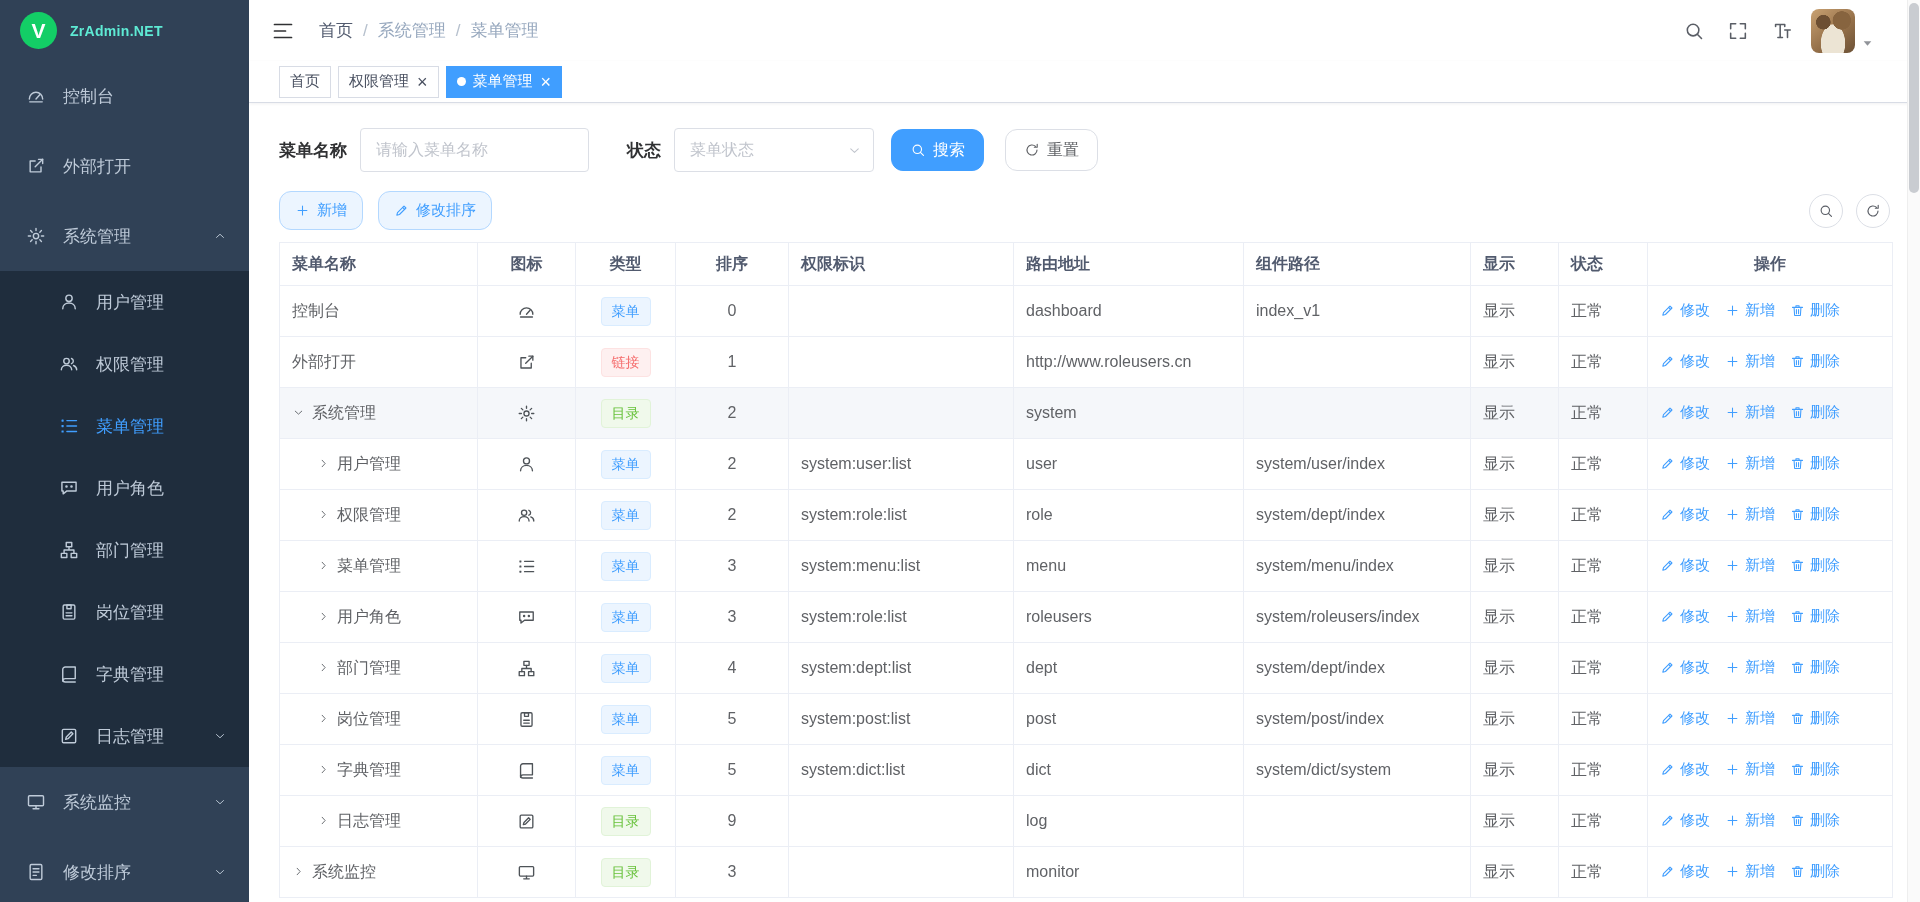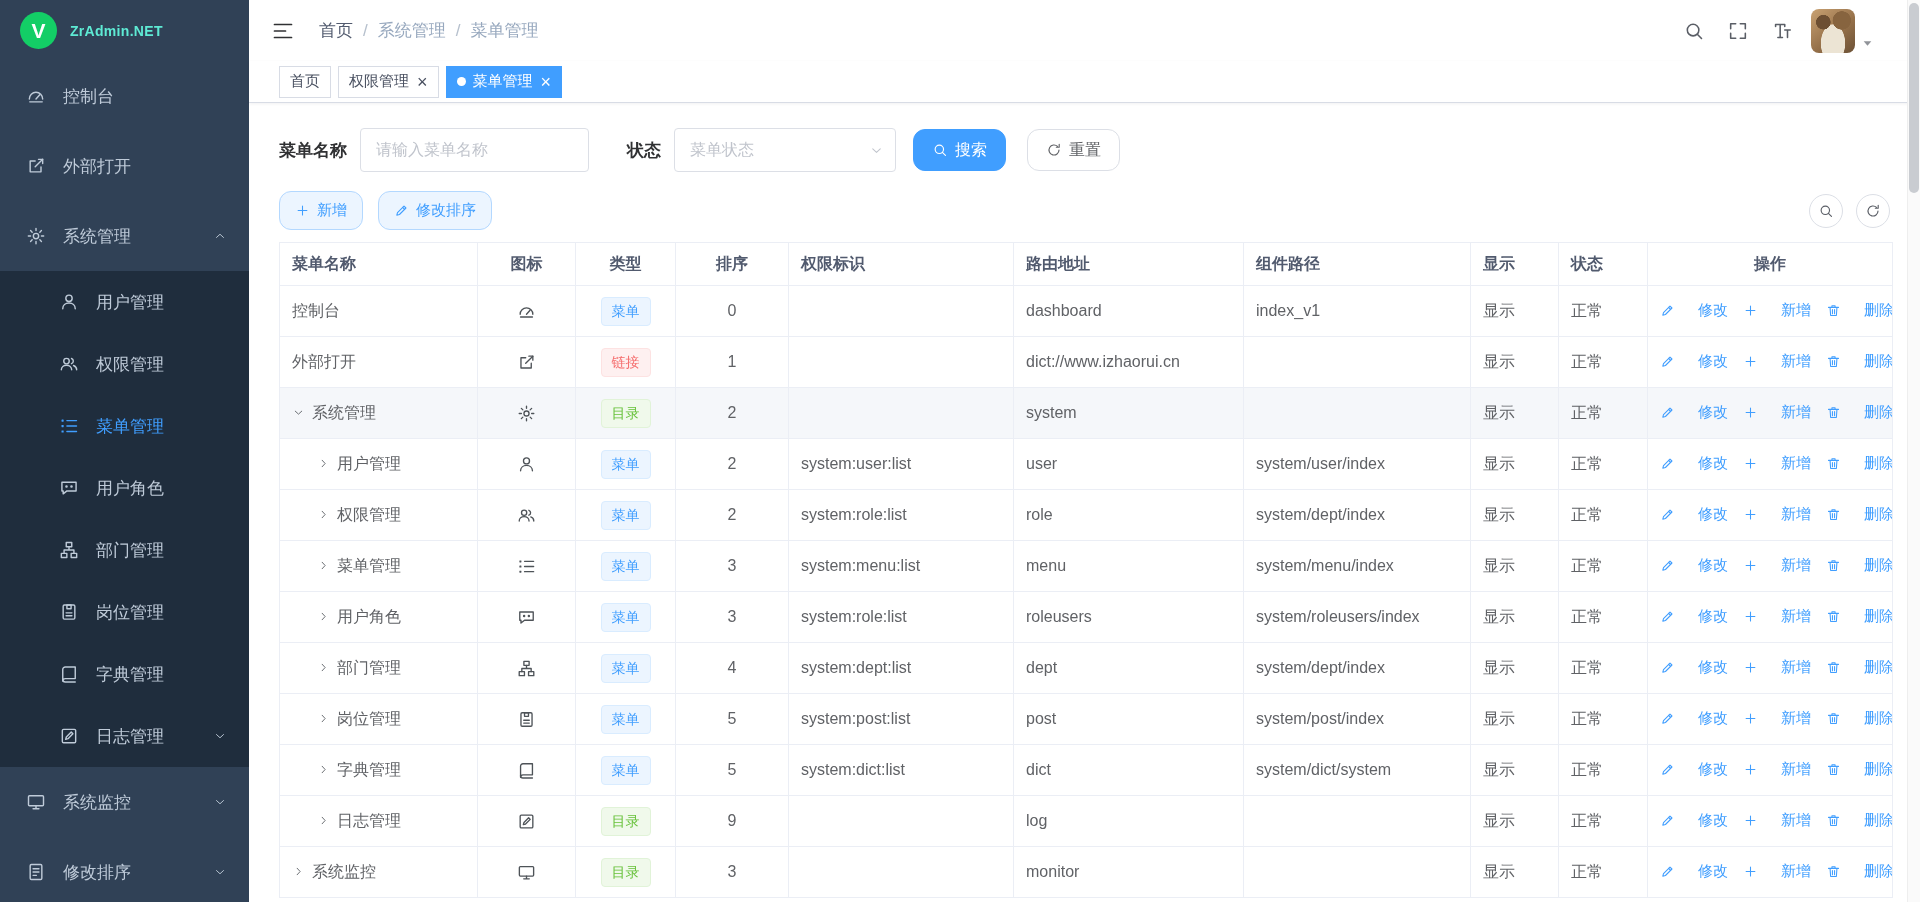--- a/index.html
+++ b/index.html
@@ -41,21 +41,21 @@
 .tag-tab{height:32px;display:inline-flex;align-items:center;gap:7px;padding:0 10px;border:1px solid #d8dce5;background:#fff;color:#495060;font-size:15px;cursor:pointer}
 .tag-tab.active{background:var(--primary,#409eff);border-color:var(--primary,#409eff);color:#fff}
 .tab-dot{width:9px;height:9px;border-radius:50%;background:#fff}
 .tab-close{font-size:18px;line-height:14px;margin-left:1px;cursor:pointer}
 
 .content{flex:1;padding:0 30px;overflow:hidden}
 .filter-row{display:flex;align-items:center;margin-top:25px}
 .f-label{font-size:17px;font-weight:bold;color:#303133;margin-right:13px;white-space:nowrap}
 .f-input{width:229px;height:44px;border:1px solid #dcdfe6;border-radius:4px;padding:0 15px;font-size:16px;color:#606266;margin-right:38px;font-family:inherit;outline:none}
 .f-input::placeholder{color:#c0c4cc}
-.f-select{width:222px;height:44px;border:1px solid #dcdfe6;border-radius:4px;padding:0 11px 0 15px;display:flex;align-items:center;justify-content:space-between;cursor:pointer;margin-right:17px}
+.f-select{width:200px;height:44px;border:1px solid #dcdfe6;border-radius:4px;padding:0 11px 0 15px;display:flex;align-items:center;justify-content:space-between;cursor:pointer;margin-right:17px}
 .sel-ph{color:#c0c4cc;font-size:16px}
 .sel-arrow{width:15px;height:15px;color:#c0c4cc}
 .btn{display:inline-flex;align-items:center;justify-content:center;gap:7px;border-radius:12px;cursor:pointer}
 .btn-primary{height:42px;padding:0 18px;background:var(--primary,#409eff);border:1px solid var(--primary,#409eff);color:#fff;font-size:16px}
 .btn-default{height:42px;padding:0 18px;background:#fff;border:1px solid #dcdfe6;color:#606266;font-size:16px;margin-left:21px}
 .toolbar-row{display:flex;align-items:center;margin-top:19px}
 .btn-plain{height:39px;padding:0 15px;background:var(--tag-primary-bg,#ecf5ff);border:1px solid #b3d8ff;color:var(--primary,#409eff);font-size:15px}
 .btn-plain+.btn-plain{margin-left:15px}
 .tb-spacer{flex:1}
 .circle-btn{width:34px;height:34px;border-radius:50%;border:1px solid #dcdfe6;background:#fff;color:#5a5e66;display:inline-flex;align-items:center;justify-content:center;cursor:pointer}
@@ -70,21 +70,21 @@
 .td-name{padding-left:14px}
 .row-arrow{width:13px;height:13px;color:#5f6368;margin-right:7px;vertical-align:-1px;cursor:pointer}
 .indent1 .row-arrow{margin-left:25px}
 .cell-icon{width:19px;height:19px;color:#4e5358;vertical-align:-4px}
 .tag{display:inline-block;height:29px;line-height:27px;padding:0 10px;border-radius:4px;font-size:14px;border:1px solid transparent}
 .tag.primary{color:var(--primary,#409eff);background:var(--tag-primary-bg,#ecf5ff);border-color:#d9ecff}
 .tag.success{color:var(--success,#67c23a);background:var(--tag-success-bg,#f0f9eb);border-color:#e1f3d8}
 .tag.danger{color:var(--danger,#f56c6c);background:var(--tag-danger-bg,#fef0f0);border-color:#fde2e2}
 .td-ops{text-align:center}
 .ops-wrap{display:inline-flex;align-items:center;gap:15px}
-.op{display:inline-flex;align-items:center;gap:23px;color:var(--primary,#409eff);font-size:15px;cursor:pointer;text-decoration:none}
+.op{display:inline-flex;align-items:center;gap:5px;color:var(--primary,#409eff);font-size:15px;cursor:pointer;text-decoration:none}
 .op-ic{width:15px;height:15px}
 .op-t{font-style:normal}
 
 .v-scrollbar{position:absolute;top:0;right:0;width:13px;height:902px;background:#fafafa;border-left:1px solid #eeeeee}
 .v-thumb{position:absolute;top:3px;left:1px;width:10px;height:190px;border-radius:5px;background:#c9ccd1}
 </style>
 </head>
 <body>
 
 <svg width="0" height="0" style="position:absolute">
@@ -463,21 +463,21 @@
                 </span></td>
             </tr>
             <tr>
               <td class="td-name indent0"><span class="row-name">外部打开</span></td>
               <td class="ta-c"><svg class="sv cell-icon">
                   <use href="#external-link-icon"></use>
                 </svg></td>
               <td class="ta-c"><span class="tag danger">链接</span></td>
               <td class="ta-c">1</td>
               <td></td>
-              <td>dict://www.izhaorui.cn</td>
+              <td>http://www.roleusers.cn</td>
               <td></td>
               <td>显示</td>
               <td>正常</td>
               <td class="td-ops"><span class="ops-wrap">
                   <a class="op">
                     <svg class="sv op-ic">
                       <use href="#pen-icon"></use>
                     </svg>
                     <i class="op-t">修改</i>
                   </a>

